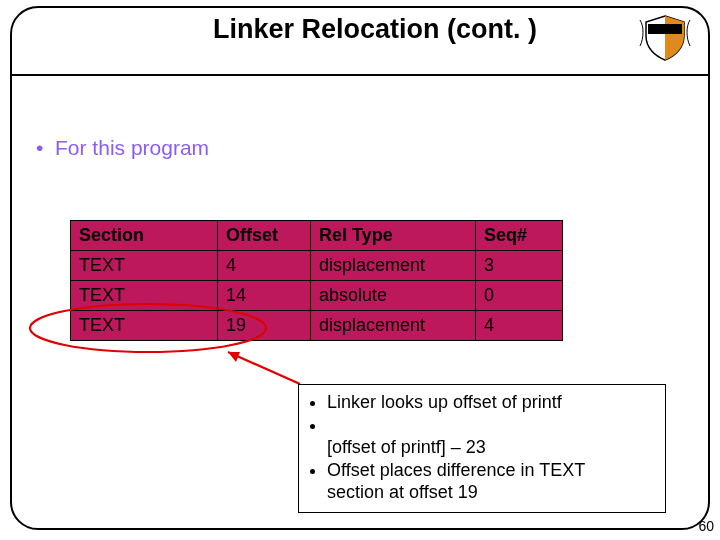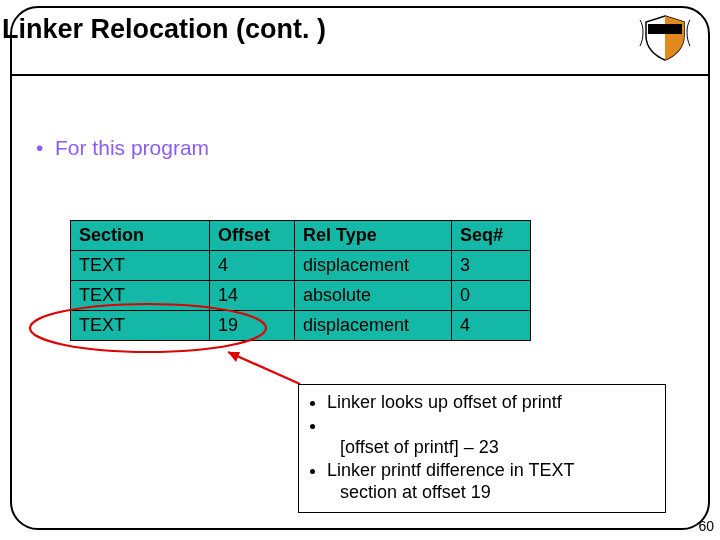--- a/index.html
+++ b/index.html
@@ -17,23 +17,24 @@
     left: 10px;
     top: 6px;
     width: 700px;
     height: 524px;
     border: 2px solid #000;
     border-radius: 28px;
     box-sizing: border-box;
   }
   .header {
     position: absolute;
-    left: 2px;
+    left: 30px;
     top: 14px;
     width: 690px;
+    text-align: center;
   }
   .title {
     font-size: 27px;
     font-weight: bold;
     color: #000;
   }
   .logo {
     position: absolute;
     right: 24px;
     top: 12px;
@@ -56,24 +57,24 @@
     color: #8b5cf6;
   }
   .table {
     position: absolute;
     left: 70px;
     top: 220px;
     border-collapse: collapse;
   }
   .table th, .table td {
     border: 1.5px solid #000;
-    padding: 4px 20px 4px 8px;
+    padding: 4px 28px 4px 8px;
     font-size: 18px;
     text-align: left;
-    background: #14b8a6;
+    background: #be185d;
   }
   .table th {
     font-weight: bold;
   }
   .col-section { width: 110px; }
   .col-offset  { width: 56px; }
   .col-rel     { width: 128px; }
   .col-seq     { width: 50px; }
   .annot-box {
     position: absolute;
@@ -88,21 +89,21 @@
     background: #fff;
   }
   .annot-box ul {
     margin: 0;
     padding-left: 18px;
   }
   .annot-box li {
     margin: 0;
   }
   .annot-sub {
-    margin-left: 13px;
+    margin-left: 0;
   }
   .page-num {
     position: absolute;
     right: 6px;
     bottom: 6px;
     font-size: 14px;
   }
   .overlay-svg {
     position: absolute;
     left: 0;
@@ -171,19 +172,19 @@
 </svg>
 
 <div class="annot-box">
   <ul>
     <li>Linker looks up offset of printf</li>
     <li>
       <br>
       <span class="annot-sub">[offset of printf] – 23</span>
     </li>
     <li>
-      <span>Linker printf difference in TEXT</span><br>
+      <span>Offset places difference in TEXT</span><br>
       <span class="annot-sub">section at offset 19</span>
     </li>
   </ul>
 </div>
 
 <div class="page-num">60</div>
 
 </body></html>

